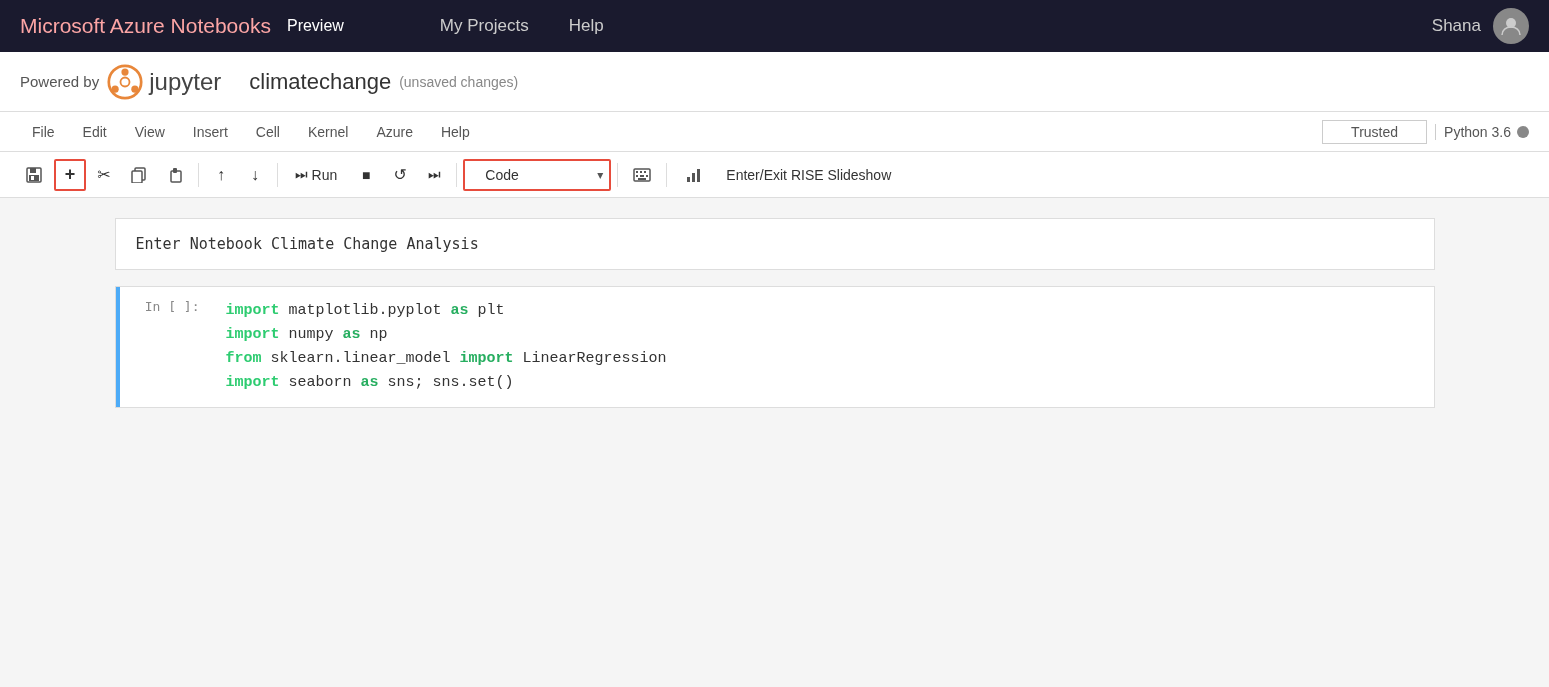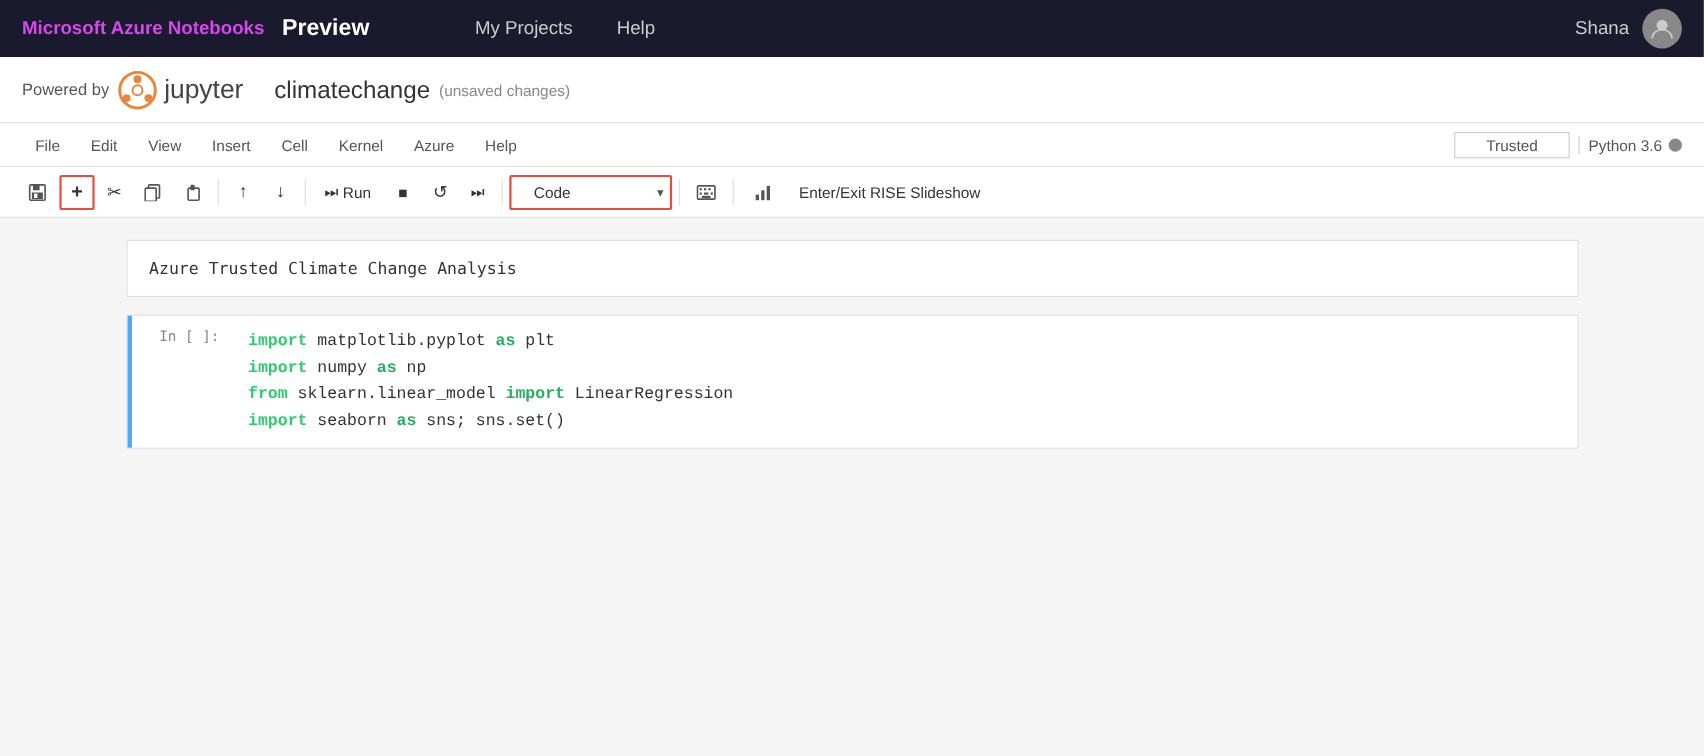--- a/index.html
+++ b/index.html
@@ -14,27 +14,27 @@
       padding: 0 20px;
       height: 52px;
     }
     .top-nav-left {
       display: flex;
       align-items: center;
       gap: 16px;
       flex: 1;
     }
     .nav-brand {
-      font-size: 17px;
-      font-weight: 700;
-      color: #d946ef;
+      font-size: 21px;
+      font-weight: 400;
+      color: #fca5a5;
     }
     .nav-preview {
-      font-size: 21px;
-      font-weight: 700;
+      font-size: 16px;
+      font-weight: 400;
       color: white;
     }
     .nav-links {
       display: flex;
       gap: 40px;
       margin-left: 80px;
     }
     .nav-link {
       font-size: 17px;
       color: #ccc;
@@ -461,21 +461,21 @@
       <rect x="11" y="2" width="3" height="13" fill="#555"></rect>
     </svg>
     <span>Enter/Exit RISE Slideshow</span>
   </button>
 </div>
 
 <div class="notebook-content">
   <div class="cell-container">
 
     <div class="markdown-cell">
-      <span>Azure Trusted Climate Change Analysis</span>
+      <span>Enter Notebook Climate Change Analysis</span>
     </div>
 
     <div class="code-cell">
       <div class="cell-left-border"></div>
       <div class="cell-prompt">In [ ]:</div>
       <div class="cell-code">
         <span class="code-line">
           <span class="kw">import</span><span class="normal"> matplotlib.pyplot </span><span class="kw2">as</span><span class="normal"> plt</span>
         </span>
         <span class="code-line">

